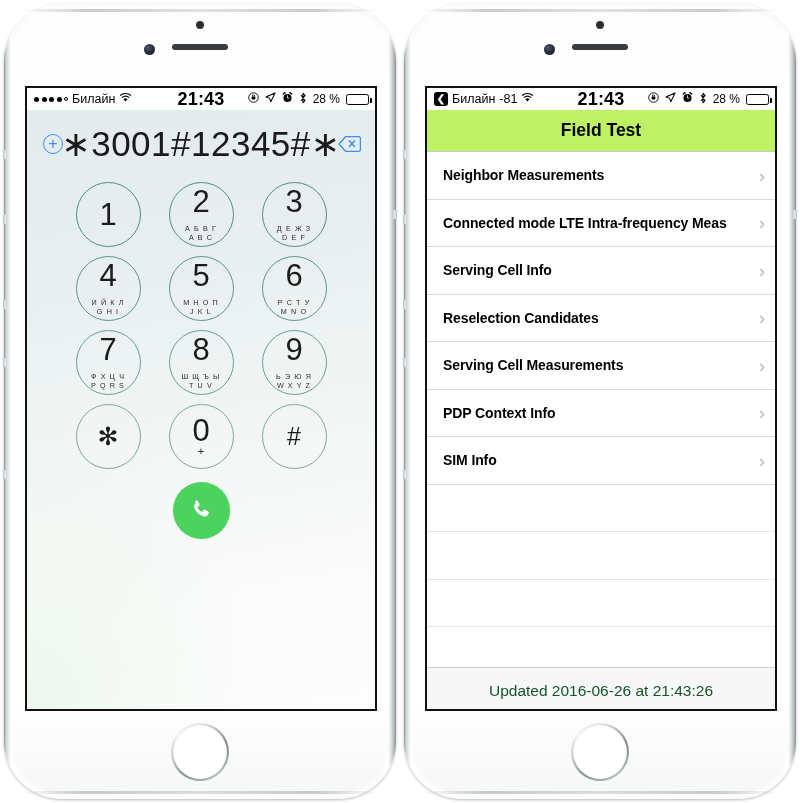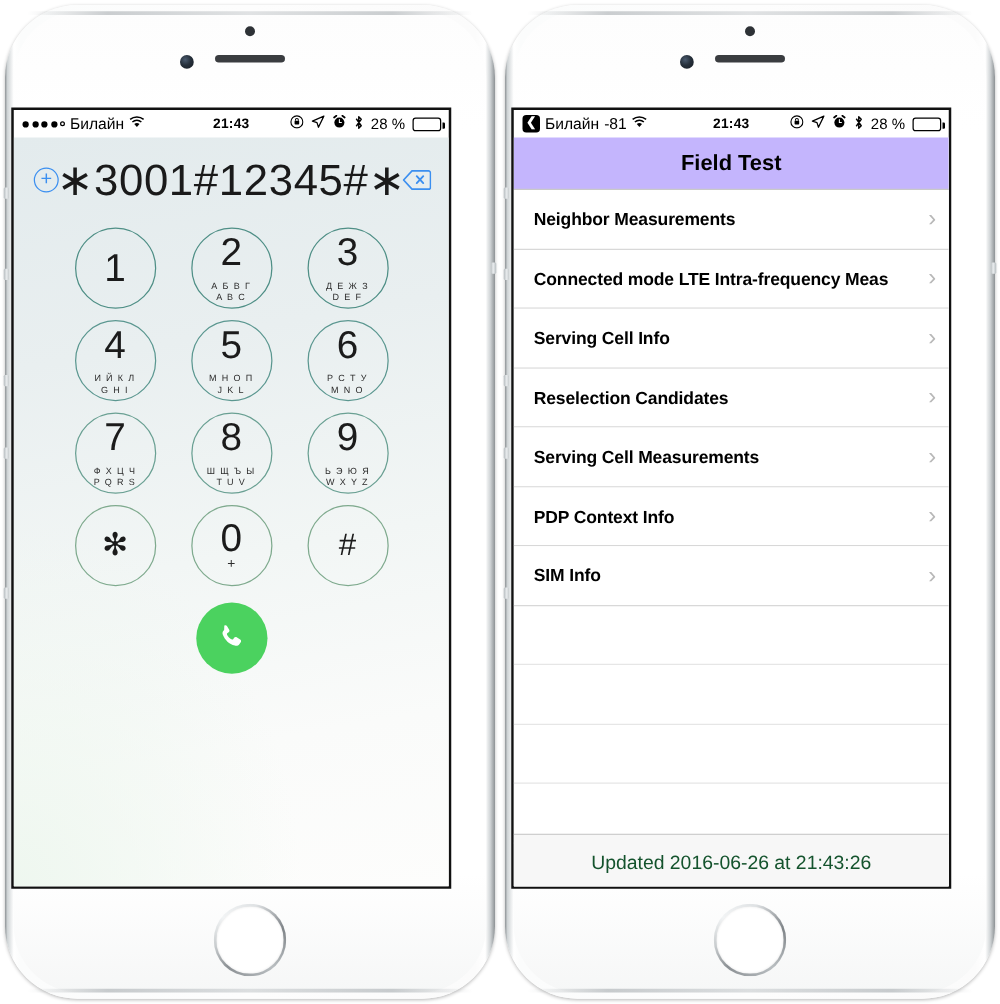--- a/index.html
+++ b/index.html
@@ -82,36 +82,36 @@
     background-image:
       linear-gradient(#ffffff,#ffffff),
       conic-gradient(from 220deg, #8b9094 0deg, #c9cdcf 40deg, #f2f4f5 90deg, #dfe2e4 150deg, #7f8488 210deg, #b9bec1 280deg, #8b9094 360deg);
     background-origin: border-box;
     background-clip: content-box, border-box;
     box-shadow: inset 0 0 2px rgba(0,0,0,.12);
   }
 
   
   .screen {
-    position: absolute; left: 9px; top: 86px;
+    position: absolute; left: 25px; top: 86px;
     width: 352px; height: 625px;
     background: #fff; overflow: hidden;
     border: 2px solid #111;
   }
 
   
   .statusbar {
     height: 22px; display: flex; align-items: center;
     font-size: 12.5px; font-weight: bold; color: #000;
     padding: 0 6px 0 7px; position: relative;
   }
   .sb-left { display: flex; align-items: center; gap: 4px; flex: 1; }
   .sb-center {
     position: absolute; left: 0; right: 0; text-align: center;
-    font-size: 11px; font-weight: bold; letter-spacing: .2px;
+    font-size: 18px; font-weight: bold; letter-spacing: .2px;
   }
   .sb-right { display: flex; align-items: center; gap: 6px; margin-left: auto; position: relative; z-index: 2; }
   .dots { display: flex; gap: 2.5px; align-items: center; }
   .dot { width: 5px; height: 5px; border-radius: 50%; background: #000; }
   .dot.empty { background: transparent; border: 1px solid #000; width: 4px; height: 4px; }
   .carrier { font-size: 12.5px; font-weight: normal; }
   .battery-shell {
     width: 23px; height: 11px; border: 1px solid #000; border-radius: 2.5px;
     position: relative; padding: 1px;
   }
@@ -183,21 +183,21 @@
   .callrow { display: flex; justify-content: center; margin-top: 4px; }
   .callbtn {
     width: 57px; height: 57px; border-radius: 50%;
     background: #4bd25f;
     display: flex; align-items: center; justify-content: center;
   }
 
   
   .navbar {
     height: 42px; display: flex; align-items: center; justify-content: center;
-    background: #c4b5fd; border-bottom: .5px solid #c9c9c9;
+    background: #bef264; border-bottom: .5px solid #c9c9c9;
   }
   .navtitle { font-size: 17.5px; font-weight: bold; color: #000; }
   .list { background: #fff; }
   .row {
     height: 47.5px; display: flex; align-items: center;
     padding: 0 10px 0 16px; position: relative;
     border-bottom: .8px solid #d8d8d8;
     background: #fff;
   }
   .row-label {

